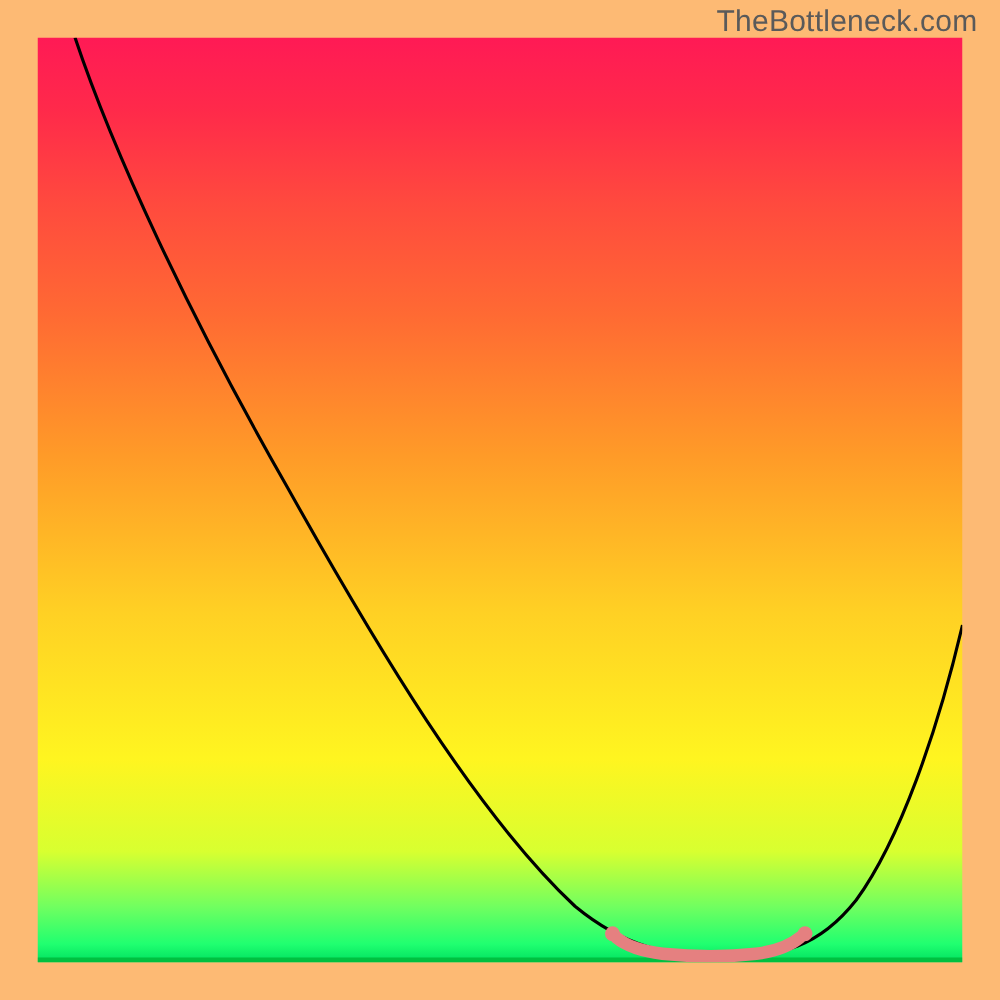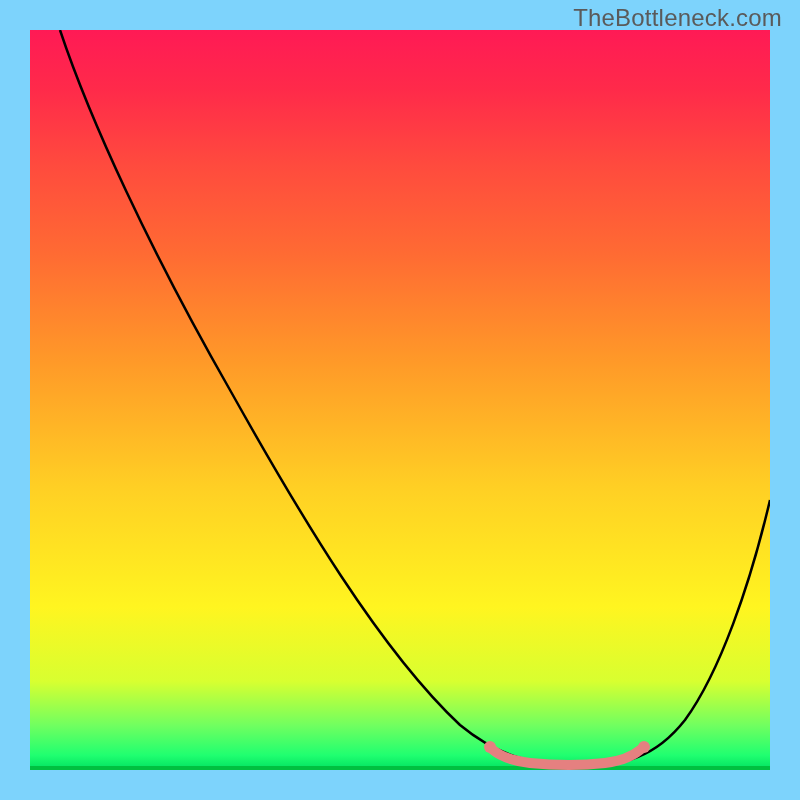--- a/index.html
+++ b/index.html
@@ -8,21 +8,21 @@
     width: 800px;
     height: 800px;
     background: #000;
     overflow: hidden;
     font-family: Arial, Helvetica, sans-serif;
   }
   .frame {
     position: relative;
     width: 800px;
     height: 800px;
-    background: #7dd3fc;
+    background: #fdba74;
   }
   .watermark {
     position: absolute;
     top: 4px;
     right: 18px;
     color: #5a5a5a;
     font-size: 24px;
     font-weight: 500;
     letter-spacing: 0.2px;
     z-index: 10;

